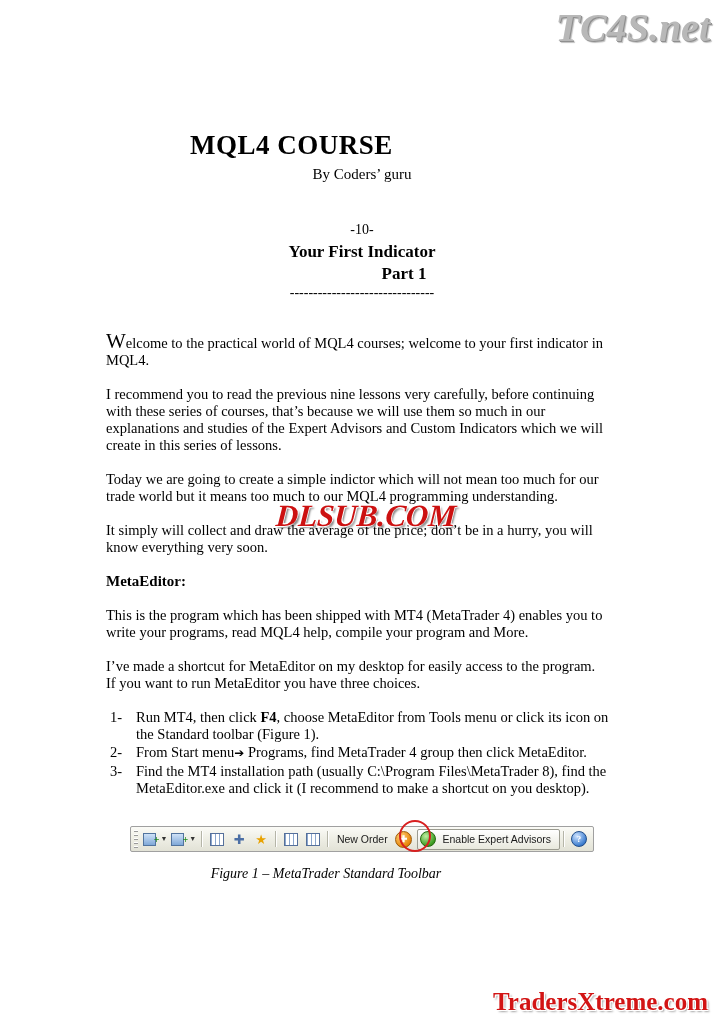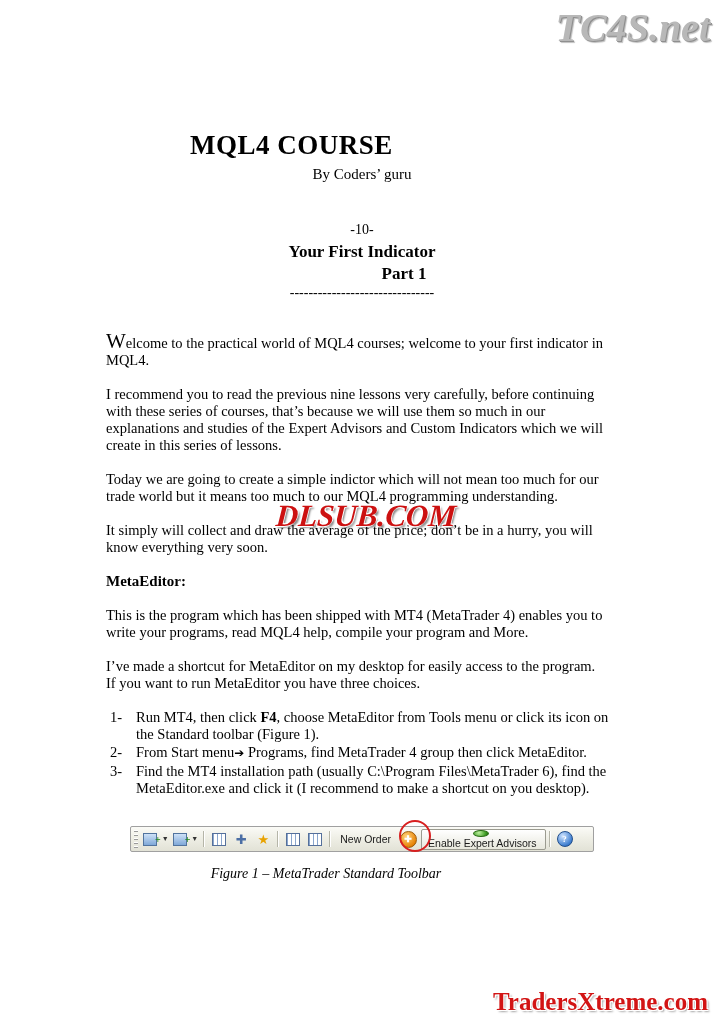--- a/index.html
+++ b/index.html
@@ -213,21 +213,20 @@
   }
   .tb-pill {
     display: flex;
     align-items: center;
     height: 19px;
     border: 1px solid #9b9b90;
     border-radius: 2px;
     background: linear-gradient(to bottom,#ffffff,#e8e8dd);
     padding: 0 4px 0 2px;
     margin-left: 2px;
-    flex-direction: column;
   }
   .ic {
     display: inline-block;
     font-family: "DejaVu Sans", sans-serif;
     line-height: 1;
   }
   .sq-blue {
     width: 12px; height: 11px;
     background: linear-gradient(to bottom,#cfe2f7,#7fa8d8);
     border: 1px solid #52749e;
@@ -344,21 +343,21 @@
       <li>
         <span class="num">1-</span>
         <span>Run MT4, then click </span><span class="b">F4</span><span>, choose MetaEditor from Tools menu or click its icon on the Standard toolbar (Figure 1).</span>
       </li>
       <li>
         <span class="num">2-</span>
         <span>From Start menu</span><span class="arrow-glyph">➔</span><span> Programs, find MetaTrader 4 group then click MetaEditor.</span>
       </li>
       <li>
         <span class="num">3-</span>
-        <span>Find the MT4 installation path (usually C:\Program Files\MetaTrader 6), find the MetaEditor.exe and click it (I recommend to make a shortcut on you desktop).</span>
+        <span>Find the MT4 installation path (usually C:\Program Files\MetaTrader 8), find the MetaEditor.exe and click it (I recommend to make a shortcut on you desktop).</span>
       </li>
     </ol>
   </div>
 
   <div class="dlsub">DLSUB.COM</div>
 
   <div class="toolbar">
     <div class="tb-grip"></div>
 
     <div class="tb-btn">

